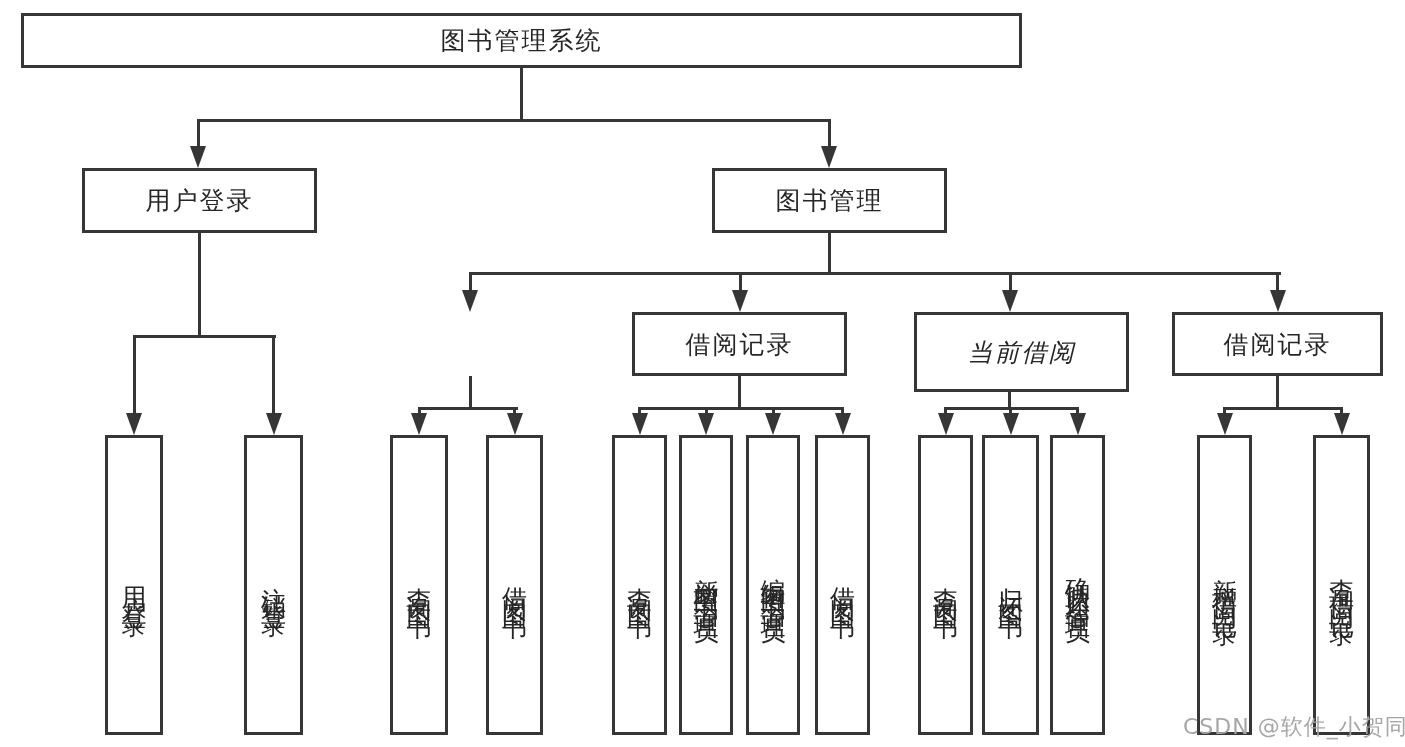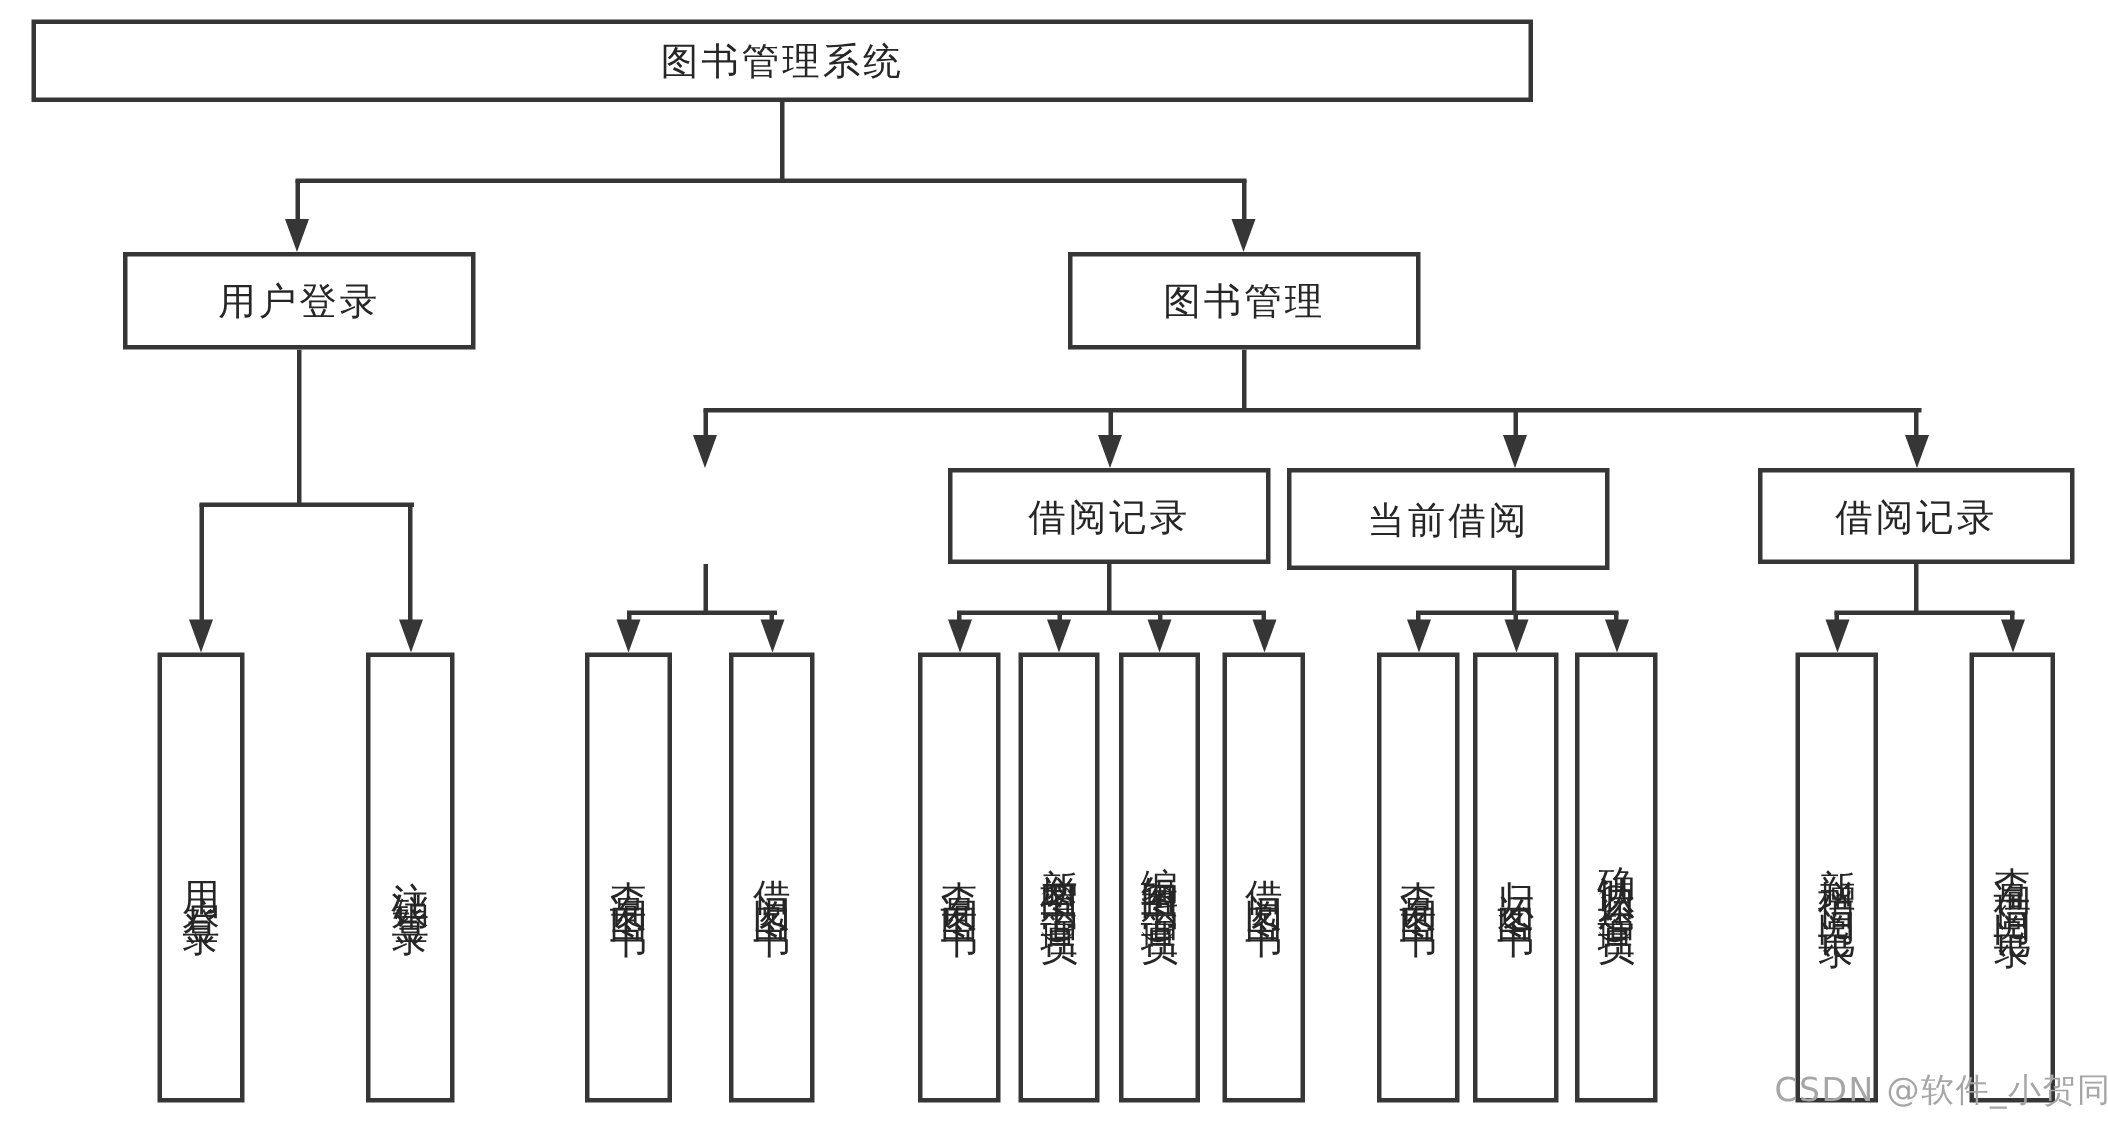--- a/index.html
+++ b/index.html
@@ -106,21 +106,21 @@
 
   <div class="node h" style="left:712px;top:168px;width:235px;height:65px;">
     <span>图书管理</span>
   </div>
 
 
   <div class="node h" style="left:632px;top:312px;width:215px;height:64px;">
     <span>借阅记录</span>
   </div>
 
-  <div class="node h" style="left:858px;top:312px;width:215px;height:68px;">
+  <div class="node h" style="left:914px;top:312px;width:215px;height:80px;font-style:italic;">
     <span>当前借阅</span>
   </div>
 
   <div class="node h" style="left:1172px;top:312px;width:211px;height:64px;">
     <span>借阅记录</span>
   </div>
 
   <div class="node v" style="left:105px;top:435px;width:58px;height:300px;">
     <span>用户登录</span>
   </div>

